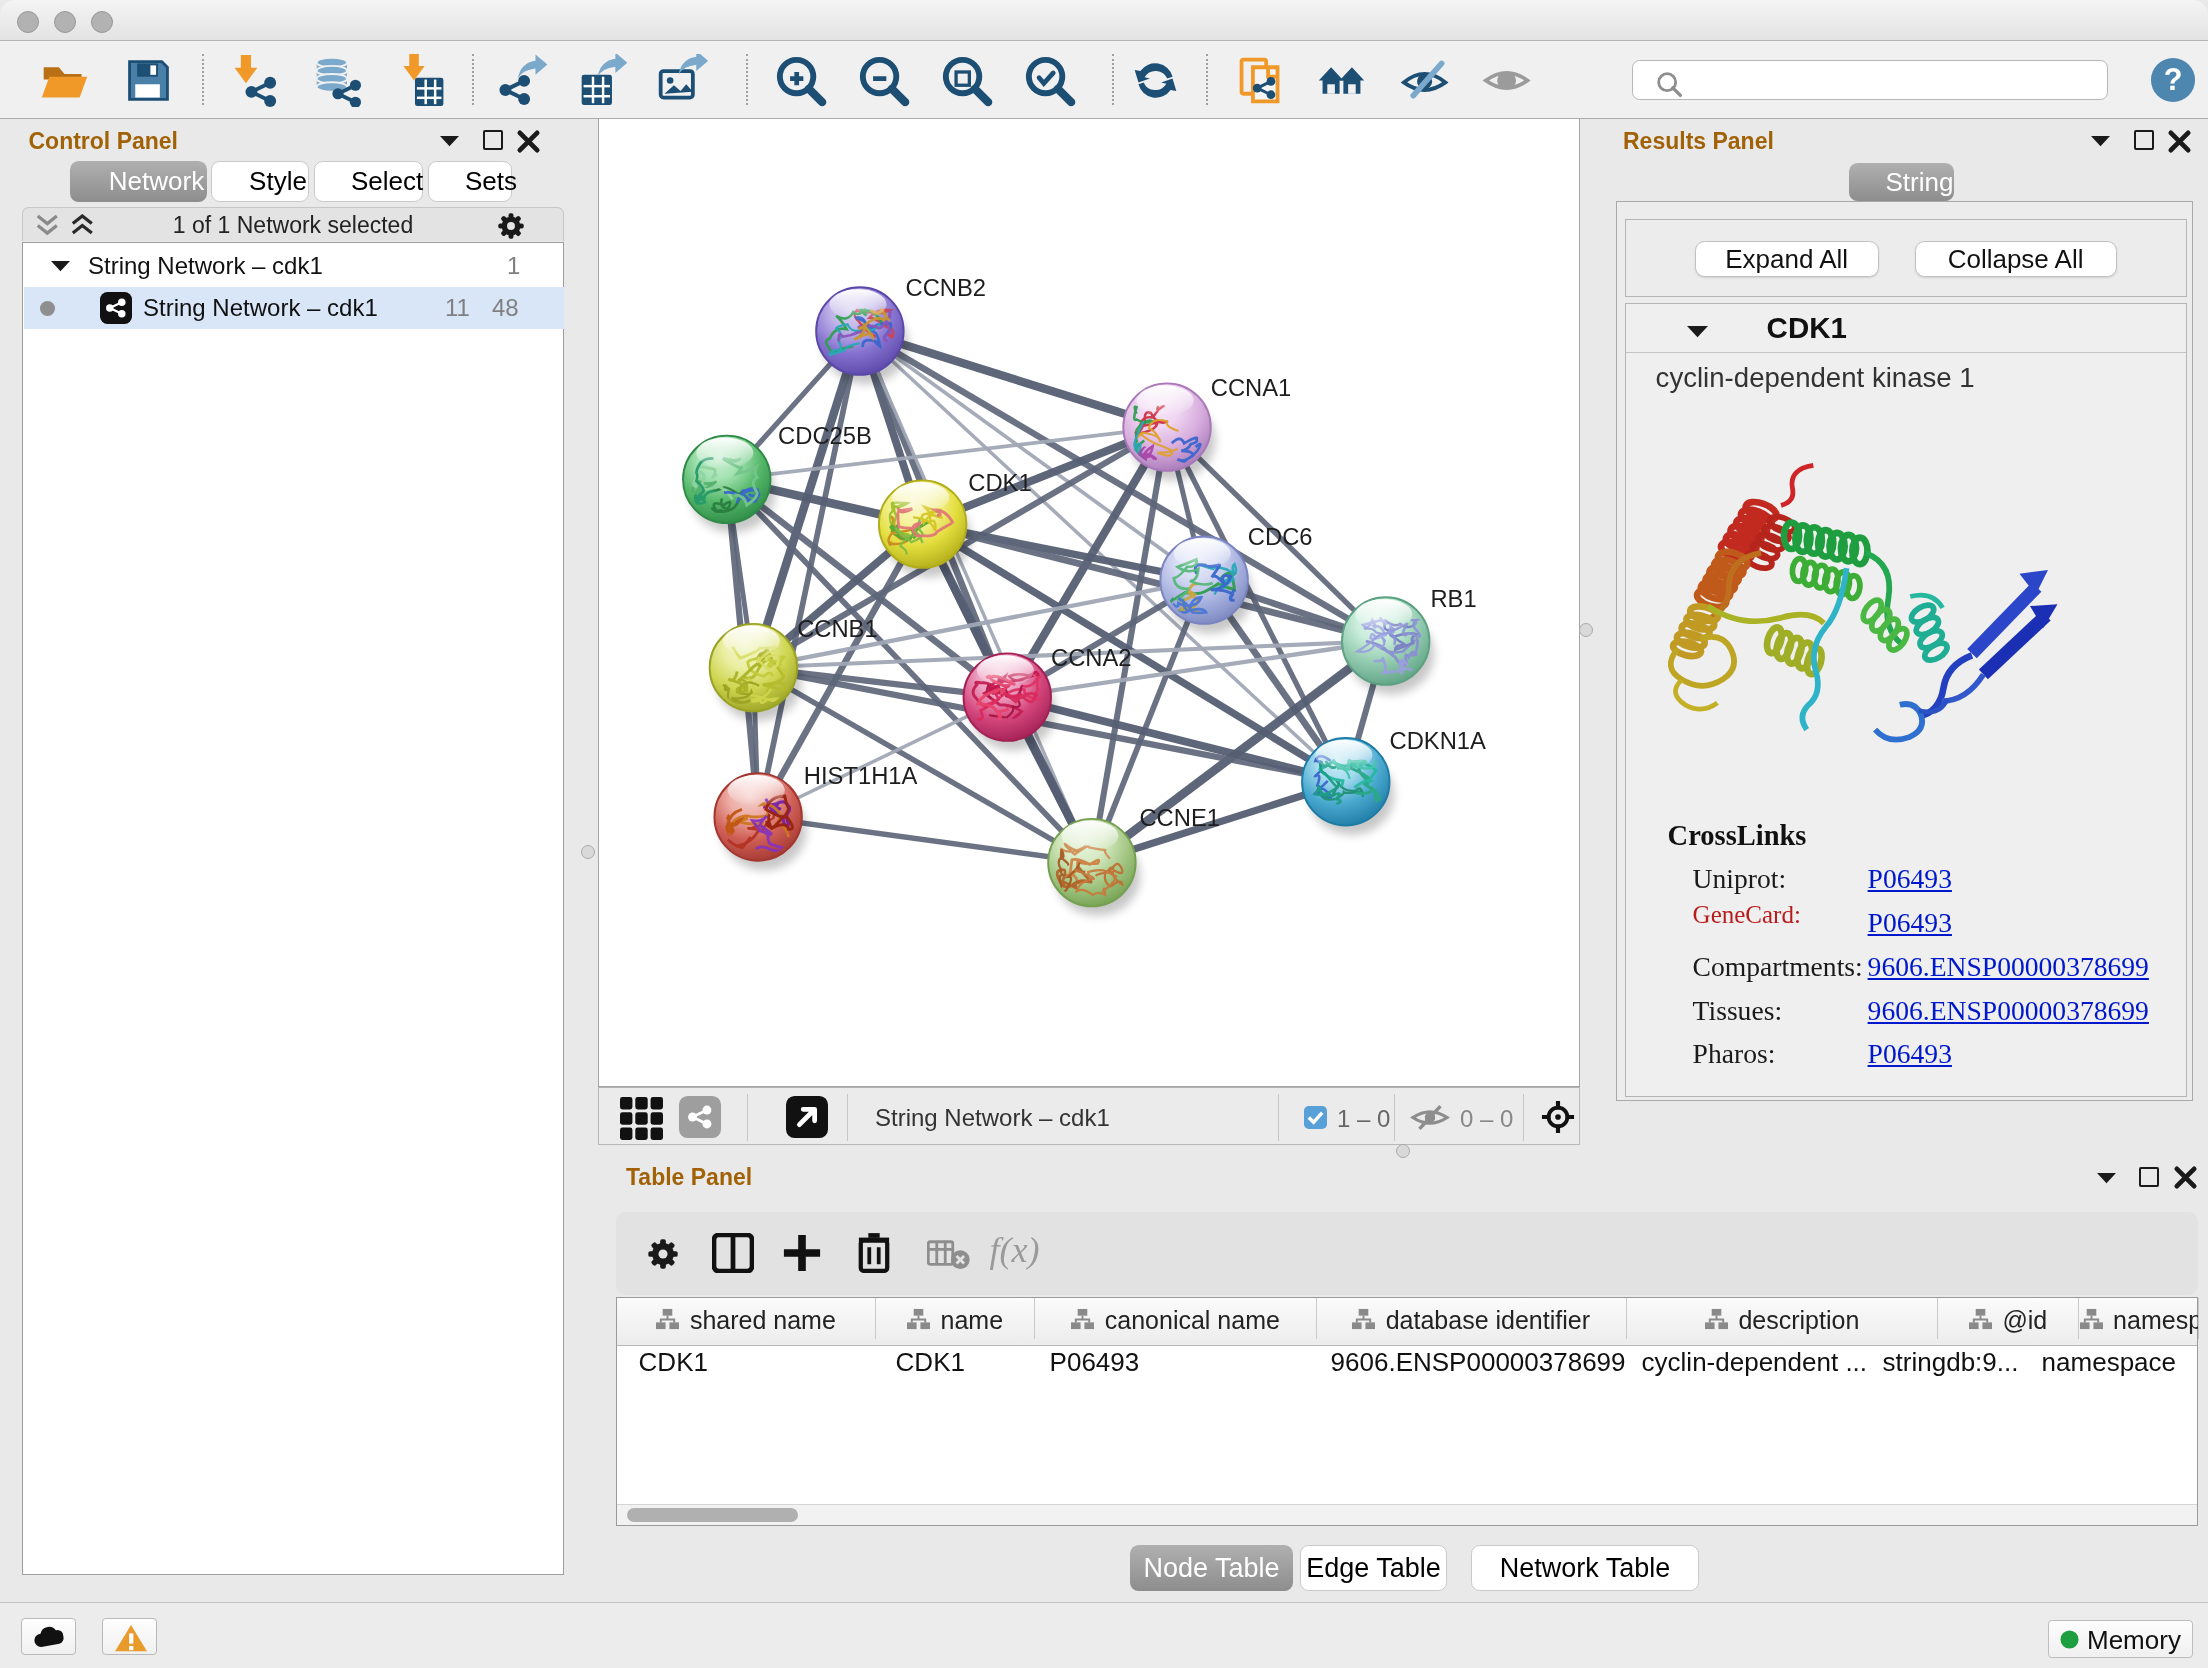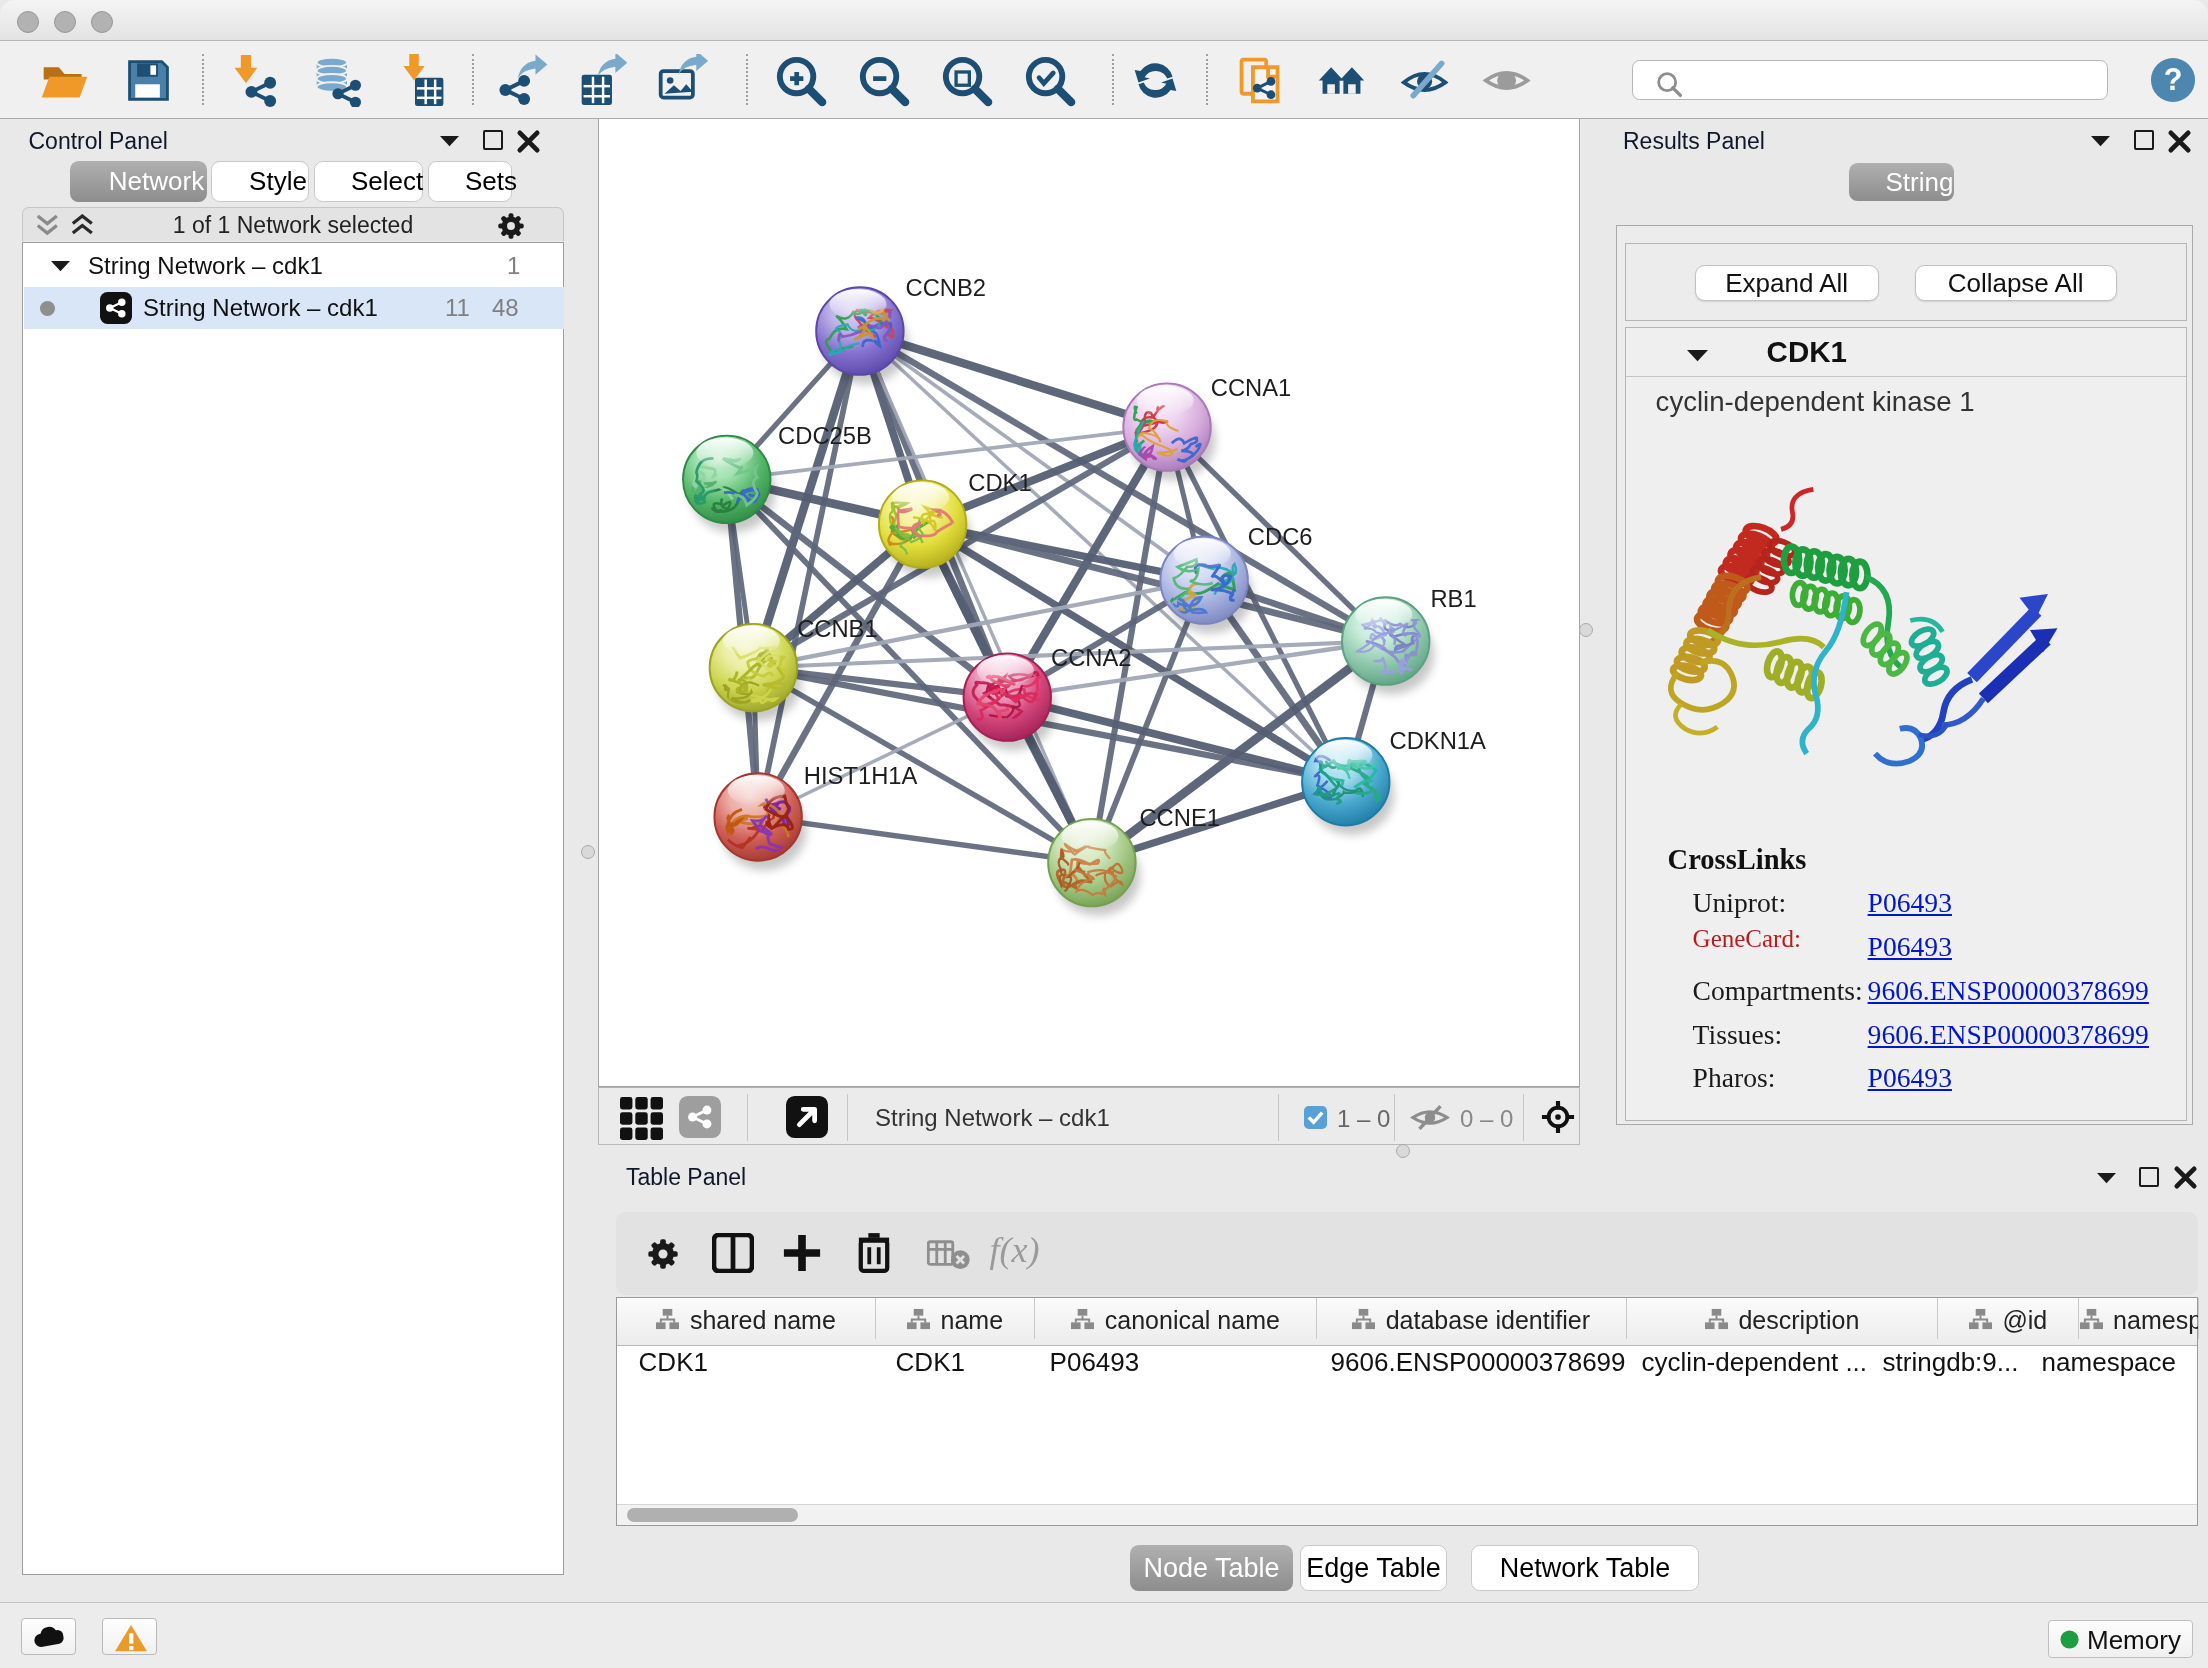--- a/index.html
+++ b/index.html
@@ -6,36 +6,36 @@
 .abs { position:absolute; }
 
 #titlebar { left:0; top:0; width:2208px; height:41px; background:linear-gradient(#f4f4f4,#e3e3e3); border-bottom:1px solid #b6b6b6; border-radius:15px 15px 0 0; }
 .tl { position:absolute; top:10.5px; width:22px; height:22px; border-radius:50%; background:#b2b2b2; border:1px solid #979797; }
 #wtitle { position:absolute; top:4.8px; left:0; width:100%; text-align:center; font-size:27px; color:#3a3a3a; }
 
 #toolbar { left:0; top:41px; width:2208px; height:78px; background:#f0f0f0; border-bottom:1px solid #ababab; }
 .tbsep { position:absolute; top:13.3px; height:51px; width:0; border-left:2.9px dotted #9f9f9f; }
 #searchbox { position:absolute; left:1632px; top:60px; width:476px; height:40px; background:#fff; border:1.9px solid #b7b7b7; border-radius:7.6px; }
 
-.phead { font-size:23px; color:#0f172a; }
+.phead { font-size:23px; color:#a16207;font-weight:bold; }
 
 #cpanel { left:0; top:119px; width:588px; height:1483px; background:#e9e9e9; }
 .tab { position:absolute; top:42px; height:41px; border-radius:8.6px; font-size:26px; text-align:center;padding-left:36px; }
 .tabsel { background:linear-gradient(#b0b0b0,#8d8d8d); color:#fff; }
 .tabun { background:#fff; color:#000; border:1px solid #c9c9c9; }
 #cpsub { position:absolute; left:22px; top:88px; width:542px; height:34px; background:#e3e3e3; border:1px solid #c6c6c6; border-bottom:none; border-radius:6.7px 6.7px 0 0; }
 #cplist { position:absolute; left:22px; top:123px; width:542px; height:1333px; background:#fff; border:1px solid #9e9e9e; }
 .netrow { position:absolute; left:1px; width:540px; height:42px; font-size:24px; color:#111; }
 
 #netview { left:598px; top:119px; width:982px; height:968px; background:#fff; border:1px solid #a5a5a5; border-top:none; }
 #nettb { left:598px; top:1087px; width:982px; height:58px; background:#ebebeb; border:1px solid #b9b9b9; border-top:1px solid #b2b2b2; }
 .ntsep { position:absolute; top:5.7px; height:47px; width:0; border-left:1px solid #c6c6c6; }
 
 #rpanel { left:1580px; top:119px; width:629px; height:1483px; background:#e9e9e9; }
-#rbox { position:absolute; left:36px; top:82px; width:577px; height:900px; background:#ececec; border:1px solid #a9a9a9;margin-top:24px; }
+#rbox { position:absolute; left:36px; top:82px; width:577px; height:900px; background:#ececec; border:1px solid #a9a9a9; }
 #rbox1 { position:absolute; left:7.6px; top:17px; width:562px; height:78px; border:1px solid #b5b5b5; }
 #rbox2 { position:absolute; left:7.6px; top:101px; width:562px; height:794px; border:1px solid #b5b5b5; background:#efefef; }
 .wbtn { position:absolute; top:21px; height:36px; background:#fff; border:1px solid #c2c2c2; border-radius:9.5px; font-size:26px; color:#111; text-align:center; line-height:34px; box-shadow:0 1px 1.9px rgba(0,0,0,0.12); }
 .serif { font-family:"Liberation Serif", serif; }
 .rlink { color:#0018cc; text-decoration:underline; }
 
 #tpanel { left:588px; top:1145px; width:1621px; height:457px; background:#e9e9e9; }
 #ttb { position:absolute; left:27.6px; top:67px; width:1582px; height:83px; background:#e2e2e2; border-radius:9.5px; }
 #ttable { position:absolute; left:27.6px; top:152px; width:1582px; height:229px; background:#fff; border:1px solid #9a9a9a; }
 #thead { position:absolute; left:0; top:0; width:1580px; height:48px; background:linear-gradient(#fbfbfb,#ececec); border-bottom:1px solid #b9b9b9; }

